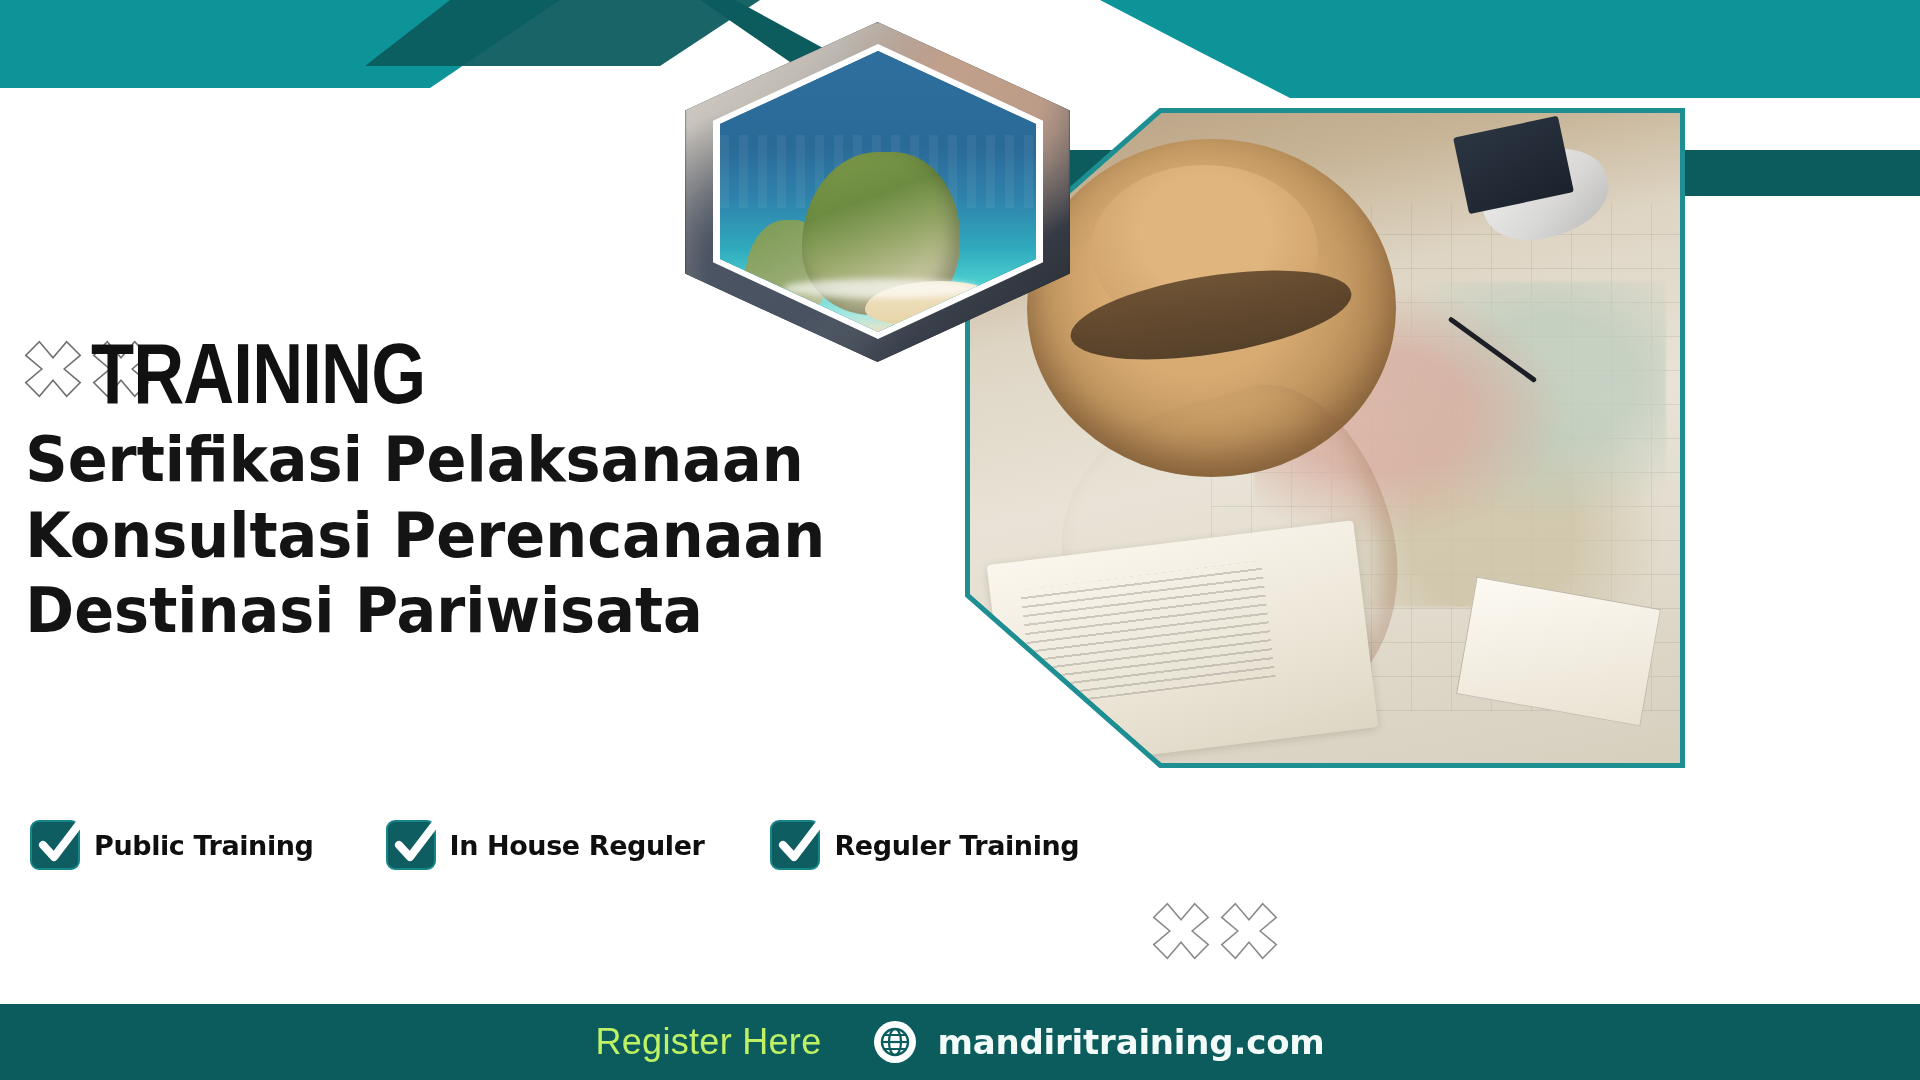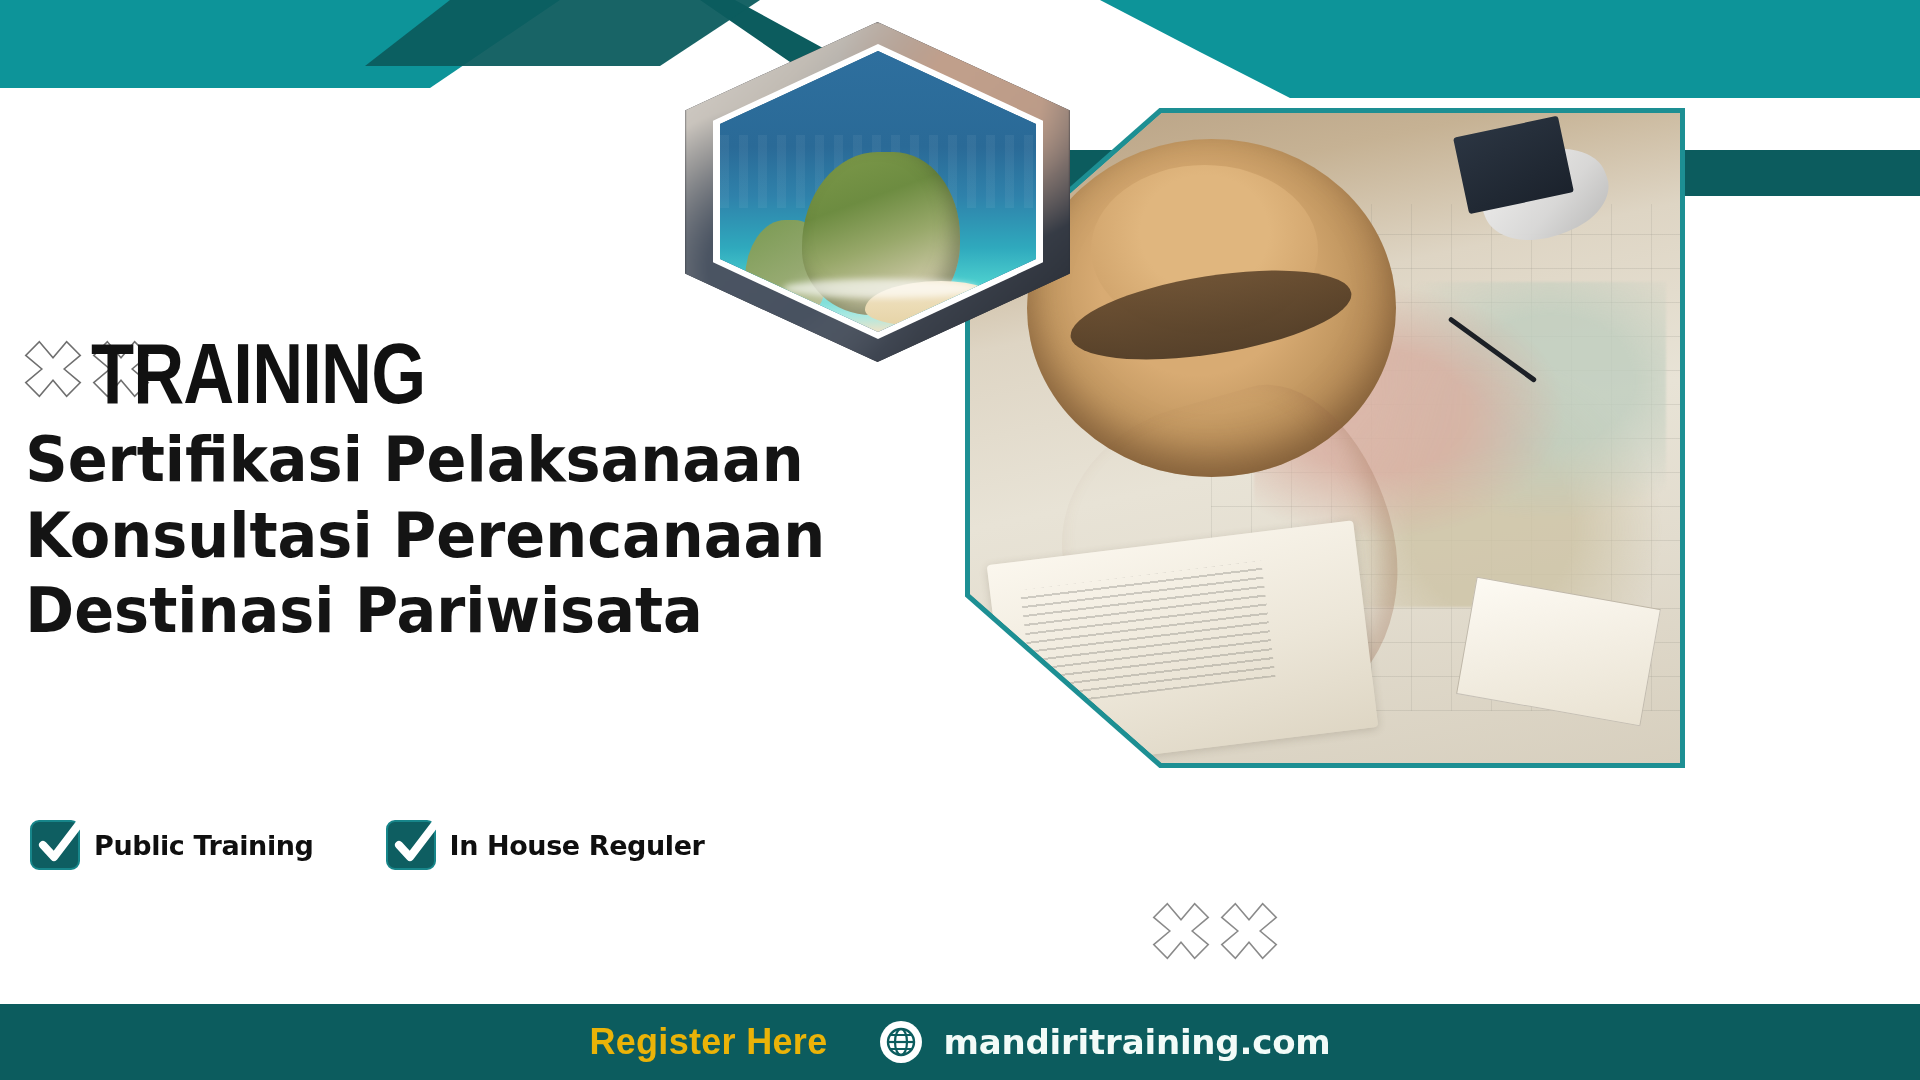--- a/index.html
+++ b/index.html
@@ -242,21 +242,21 @@
   
   .footer{
     position:absolute;left:0;bottom:0;width:1920px;height:76px;
     background:#0c5c5e;
     display:flex;align-items:center;justify-content:center;
     z-index:9;
   }
   .footer-inner{display:flex;align-items:center;gap:52px;}
   .reg-text{
     font-family:"Liberation Sans", sans-serif;
-    font-weight:bold;font-size:36px;color:#eab308;letter-spacing:.3px;
+    font-weight:normal;font-size:36px;color:#bef264;letter-spacing:.3px;
   }
   .url-wrap{display:flex;align-items:center;gap:20px;}
   .globe{width:44px;height:44px;flex:none;}
   .globe svg{display:block;width:100%;height:100%;}
   .url-text{
     font-family:"DejaVu Sans", sans-serif;
     font-weight:bold;font-size:34px;color:#f2fbf8;letter-spacing:-.2px;
   }
 </style>
 </head>
@@ -365,20 +365,28 @@
       <span class="cbox">
         <svg viewBox="0 0 62 62" xmlns="http://www.w3.org/2000/svg">
           <path d="M13 32 L24 44 L56 2" fill="none" stroke="#ffffff" stroke-width="8" stroke-linecap="round" stroke-linejoin="round"></path>
         </svg>
       </span>
       <span class="clabel">In House Reguler</span>
     </div>
 
     <span class="gap-b"></span>
 
+    <div class="checkitem">
+      <span class="cbox">
+        <svg viewBox="0 0 62 62" xmlns="http://www.w3.org/2000/svg">
+          <path d="M13 32 L24 44 L56 2" fill="none" stroke="#ffffff" stroke-width="8" stroke-linecap="round" stroke-linejoin="round"></path>
+        </svg>
+      </span>
+      <span class="clabel">Reguler Training</span>
+    </div>
 
   </div>
 
   <div class="footer">
     <div class="footer-inner">
       <span class="reg-text">Register Here</span>
       <span class="url-wrap">
         <span class="globe">
           <svg viewBox="0 0 44 44" xmlns="http://www.w3.org/2000/svg">
             <circle cx="22" cy="22" r="21" fill="#ffffff"></circle>

